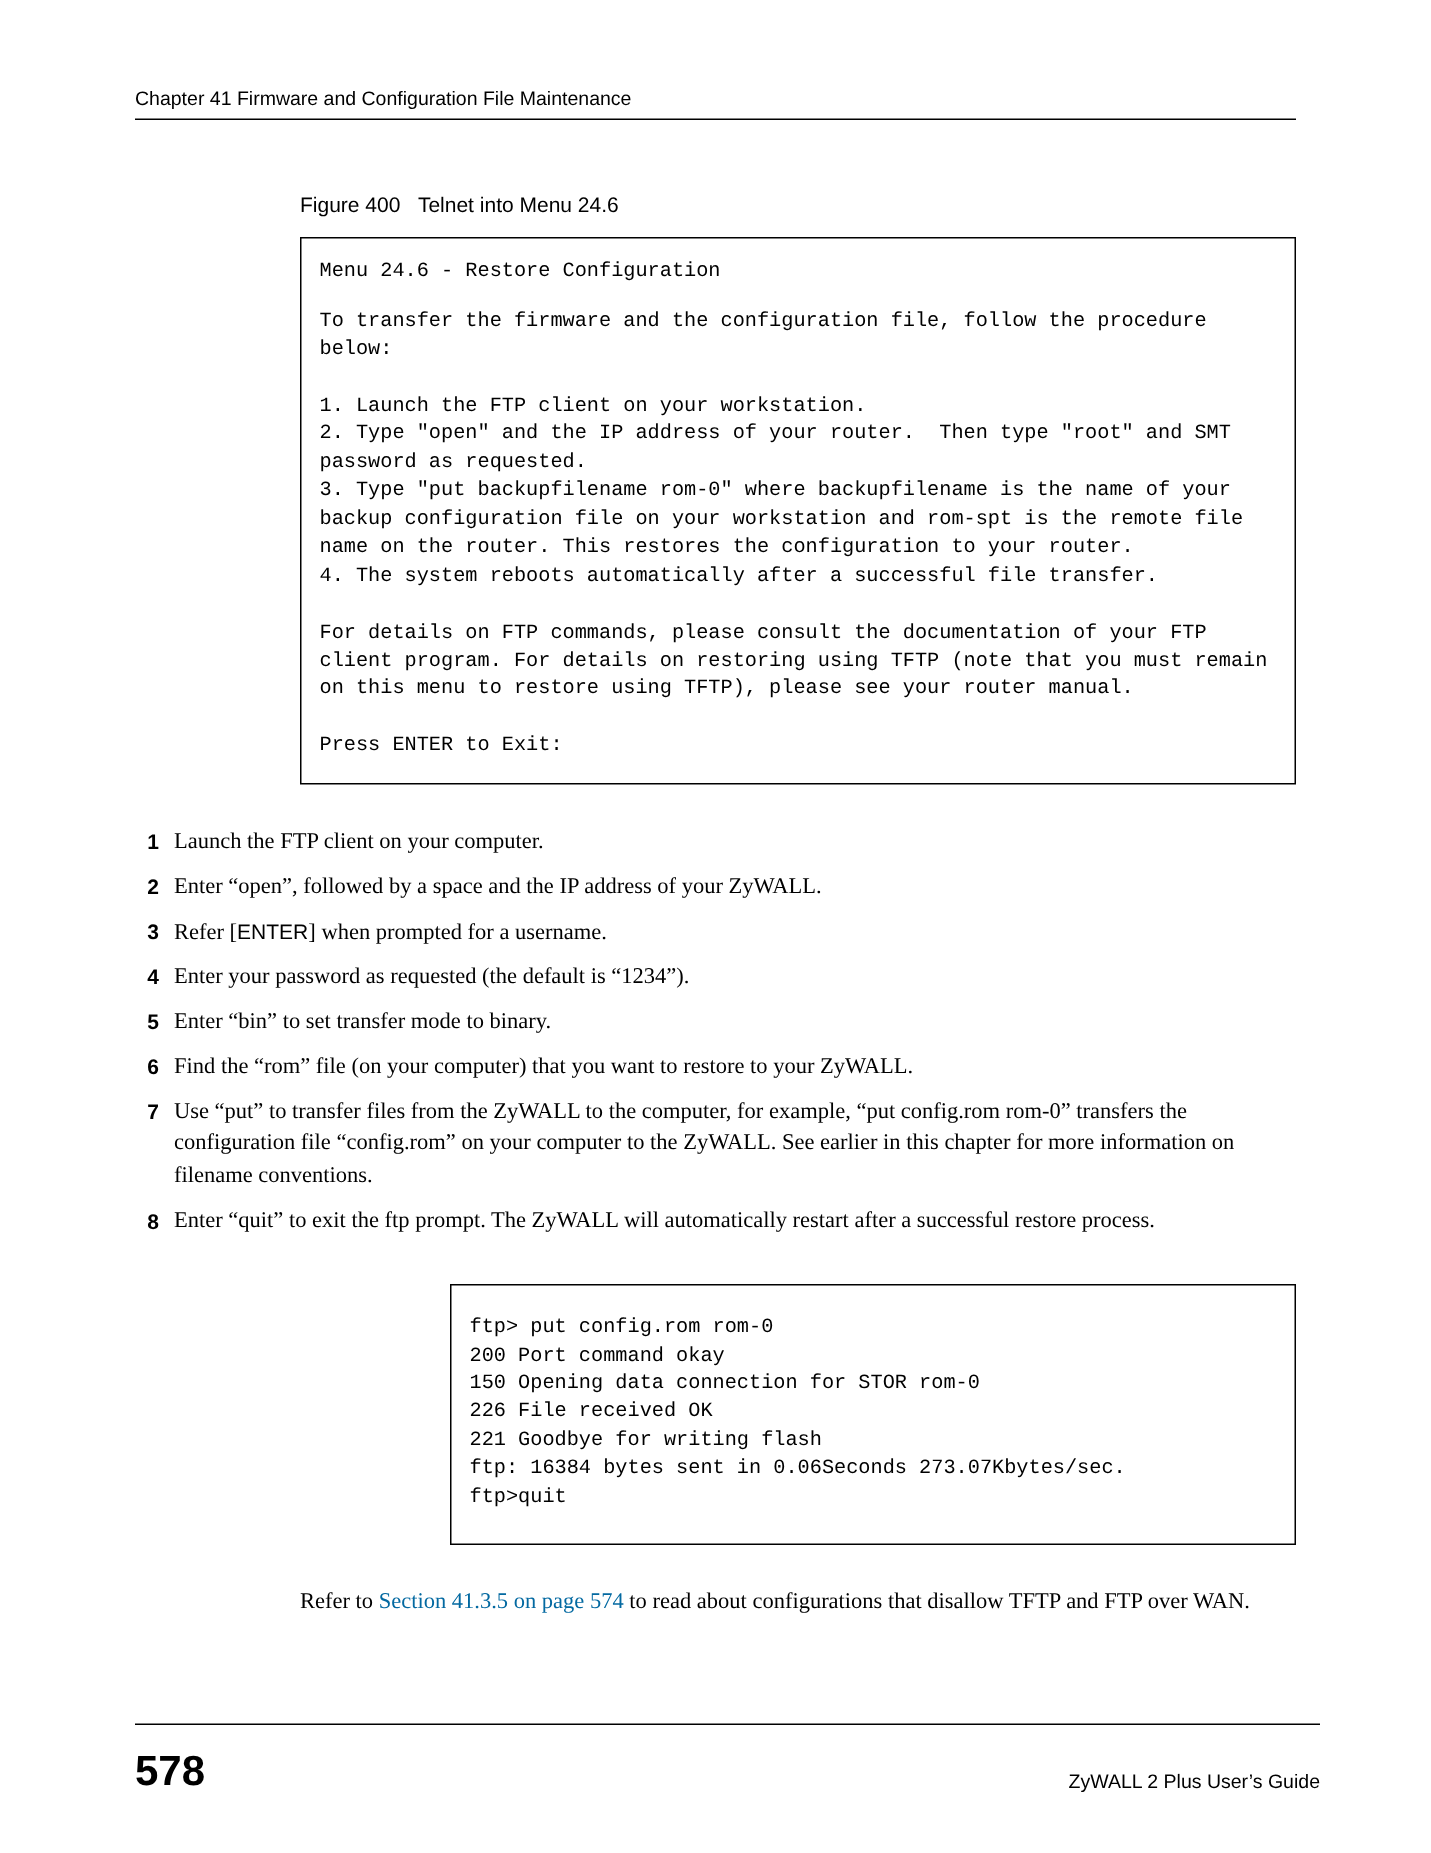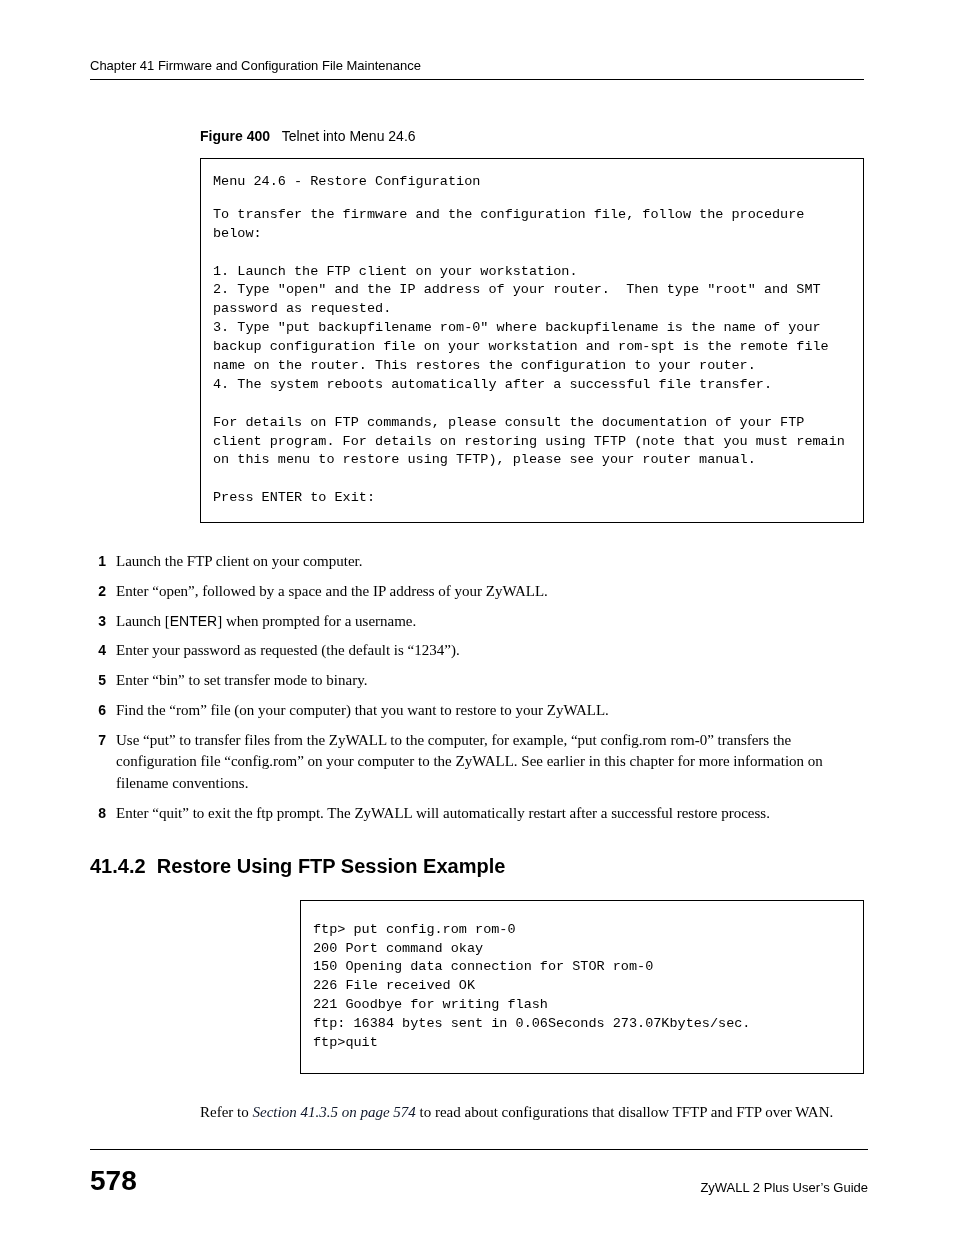--- a/index.html
+++ b/index.html
@@ -27,21 +27,21 @@
   }
   .content-indent {
     margin-left: 110px;
   }
   .figure-caption {
     font-family: Arial, Helvetica, sans-serif;
     font-size: 14px;
     margin: 0 0 14px 0;
   }
   .figure-caption .fig-label {
-    font-weight: bold;
+    font-weight: normal;
   }
   .code-box {
     border: 1px solid #000;
     padding: 14px 12px;
     font-family: "Courier New", Courier, monospace;
     font-size: 13.5px;
     line-height: 1.4;
     white-space: pre-wrap;
     word-break: break-word;
     margin-bottom: 28px;
@@ -88,28 +88,27 @@
     margin-left: 100px;
     padding: 20px 12px;
     font-size: 13.5px;
     margin-bottom: 28px;
   }
   .body-para {
     line-height: 1.45;
     margin: 0 0 12px 0;
   }
   .xref {
-    color: #0f172a;
-    font-style: italic;
+    color: #0369a1;
   }
   .footer {
     position: absolute;
     bottom: 40px;
     left: 90px;
-    right: 86px;
+    right: 74px;
     display: flex;
     align-items: flex-end;
     justify-content: space-between;
     border-top: 1px solid #000;
     padding-top: 6px;
   }
   .footer .page-num {
     font-family: Arial, Helvetica, sans-serif;
     font-weight: bold;
     font-size: 28px;
@@ -148,21 +147,21 @@
     <li>
         <span class="num">1</span>
         <span class="txt">Launch the FTP client on your computer.</span>
       </li>
     <li>
         <span class="num">2</span>
         <span class="txt">Enter “open”, followed by a space and the IP address of your ZyWALL.</span>
       </li>
     <li>
         <span class="num">3</span>
-        <span class="txt"><span>Launch [</span><span class="enter-key">ENTER</span><span>] when prompted for a username.</span></span>
+        <span class="txt"><span>Refer [</span><span class="enter-key">ENTER</span><span>] when prompted for a username.</span></span>
       </li>
     <li>
         <span class="num">4</span>
         <span class="txt">Enter your password as requested (the default is “1234”).</span>
       </li>
     <li>
         <span class="num">5</span>
         <span class="txt">Enter “bin” to set transfer mode to binary.</span>
       </li>
     <li>
@@ -172,23 +171,20 @@
     <li>
         <span class="num">7</span>
         <span class="txt">Use “put” to transfer files from the ZyWALL to the computer, for example, “put config.rom rom-0” transfers the configuration file “config.rom” on your computer to the ZyWALL. See earlier in this chapter for more information on filename conventions.</span>
       </li>
     <li>
         <span class="num">8</span>
         <span class="txt">Enter “quit” to exit the ftp prompt. The ZyWALL will automatically restart after a successful restore process.</span>
       </li>
   </ol>
 
-  <h2 class="section-heading">
-    <span>41.4.2</span>&nbsp;&nbsp;<span>Restore Using FTP Session Example</span>
-  </h2>
 
   <div class="content-indent">
     <div class="code-box small">ftp&gt; put config.rom rom-0
 200 Port command okay
 150 Opening data connection for STOR rom-0
 226 File received OK
 221 Goodbye for writing flash
 ftp: 16384 bytes sent in 0.06Seconds 273.07Kbytes/sec.
 ftp&gt;quit</div>
 

